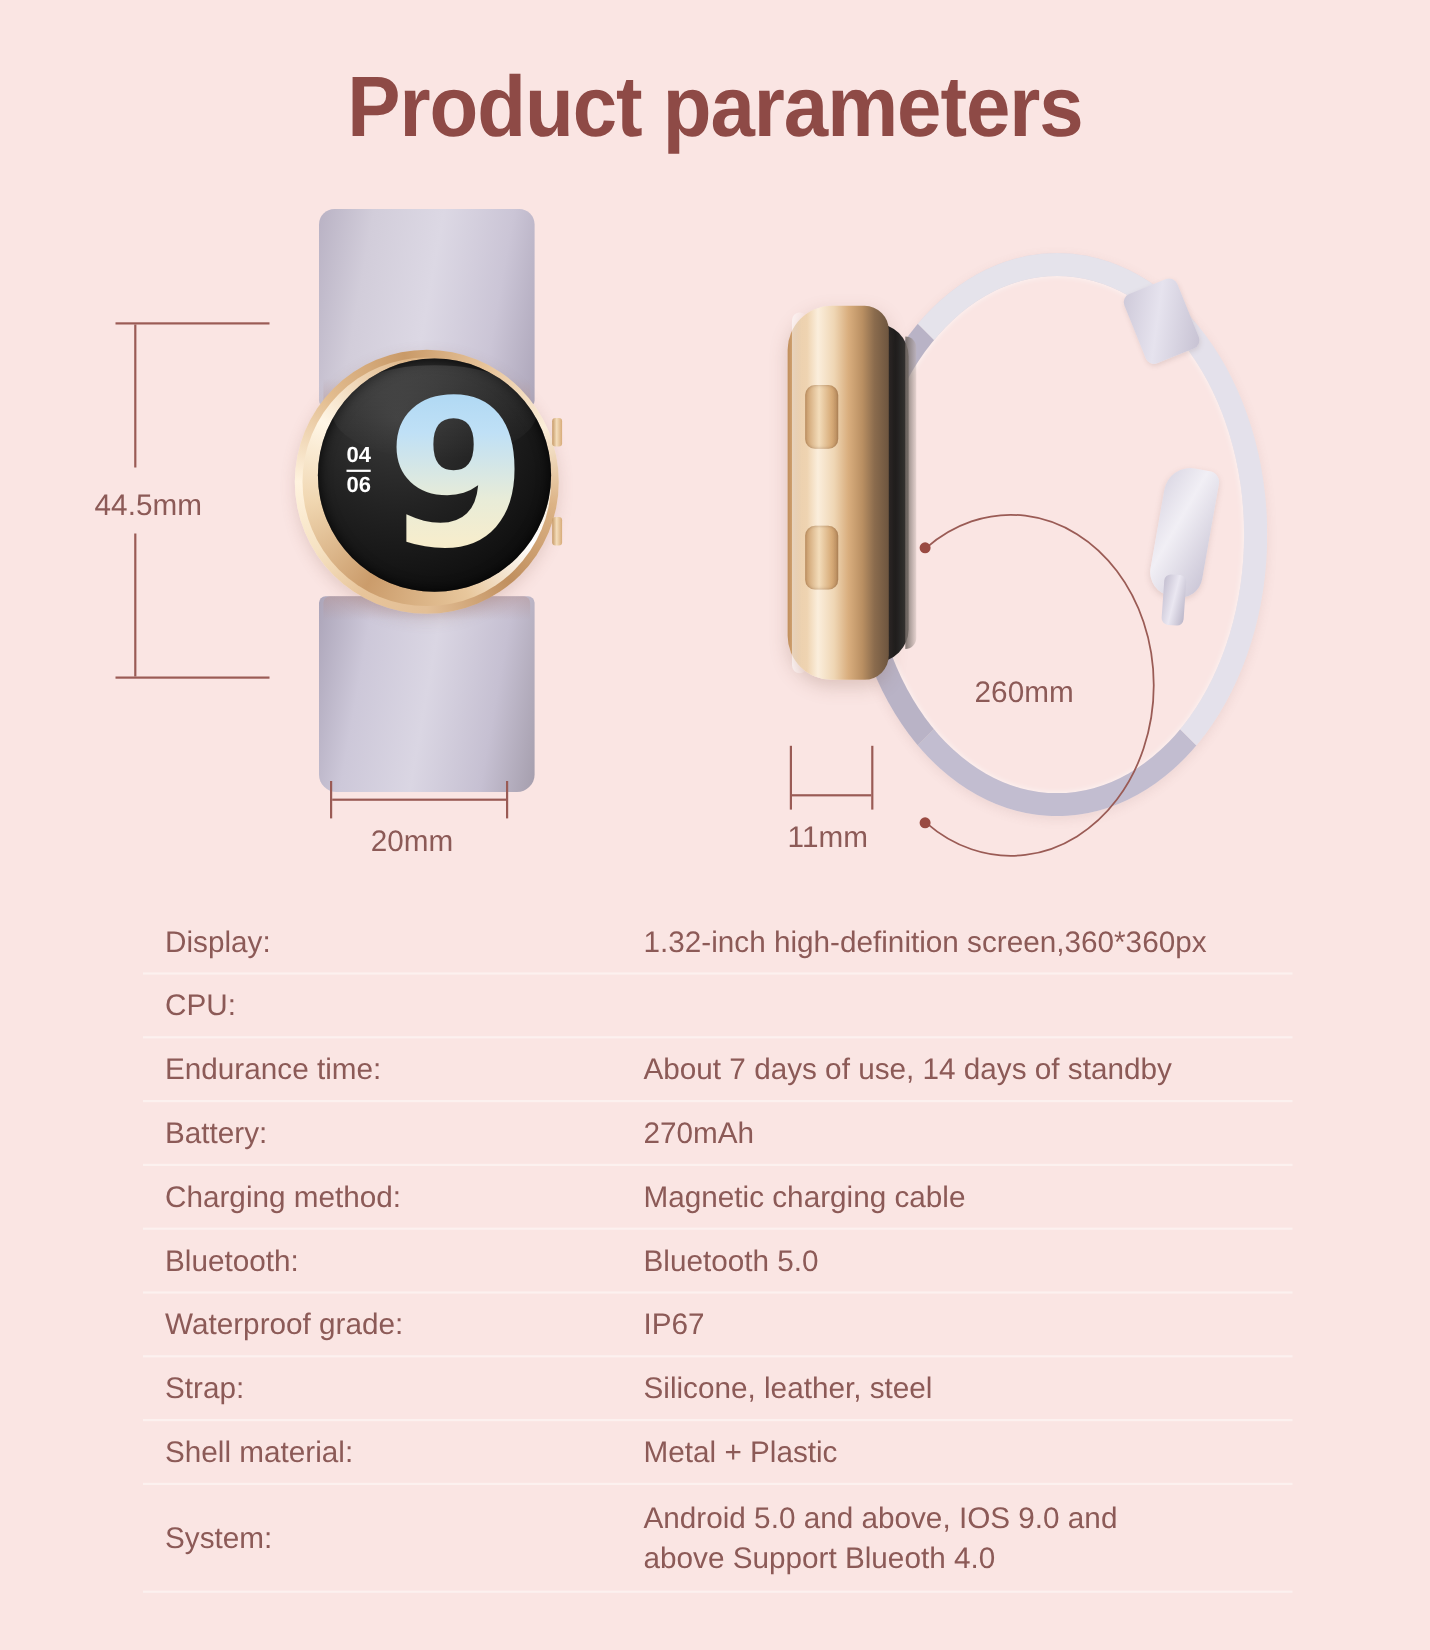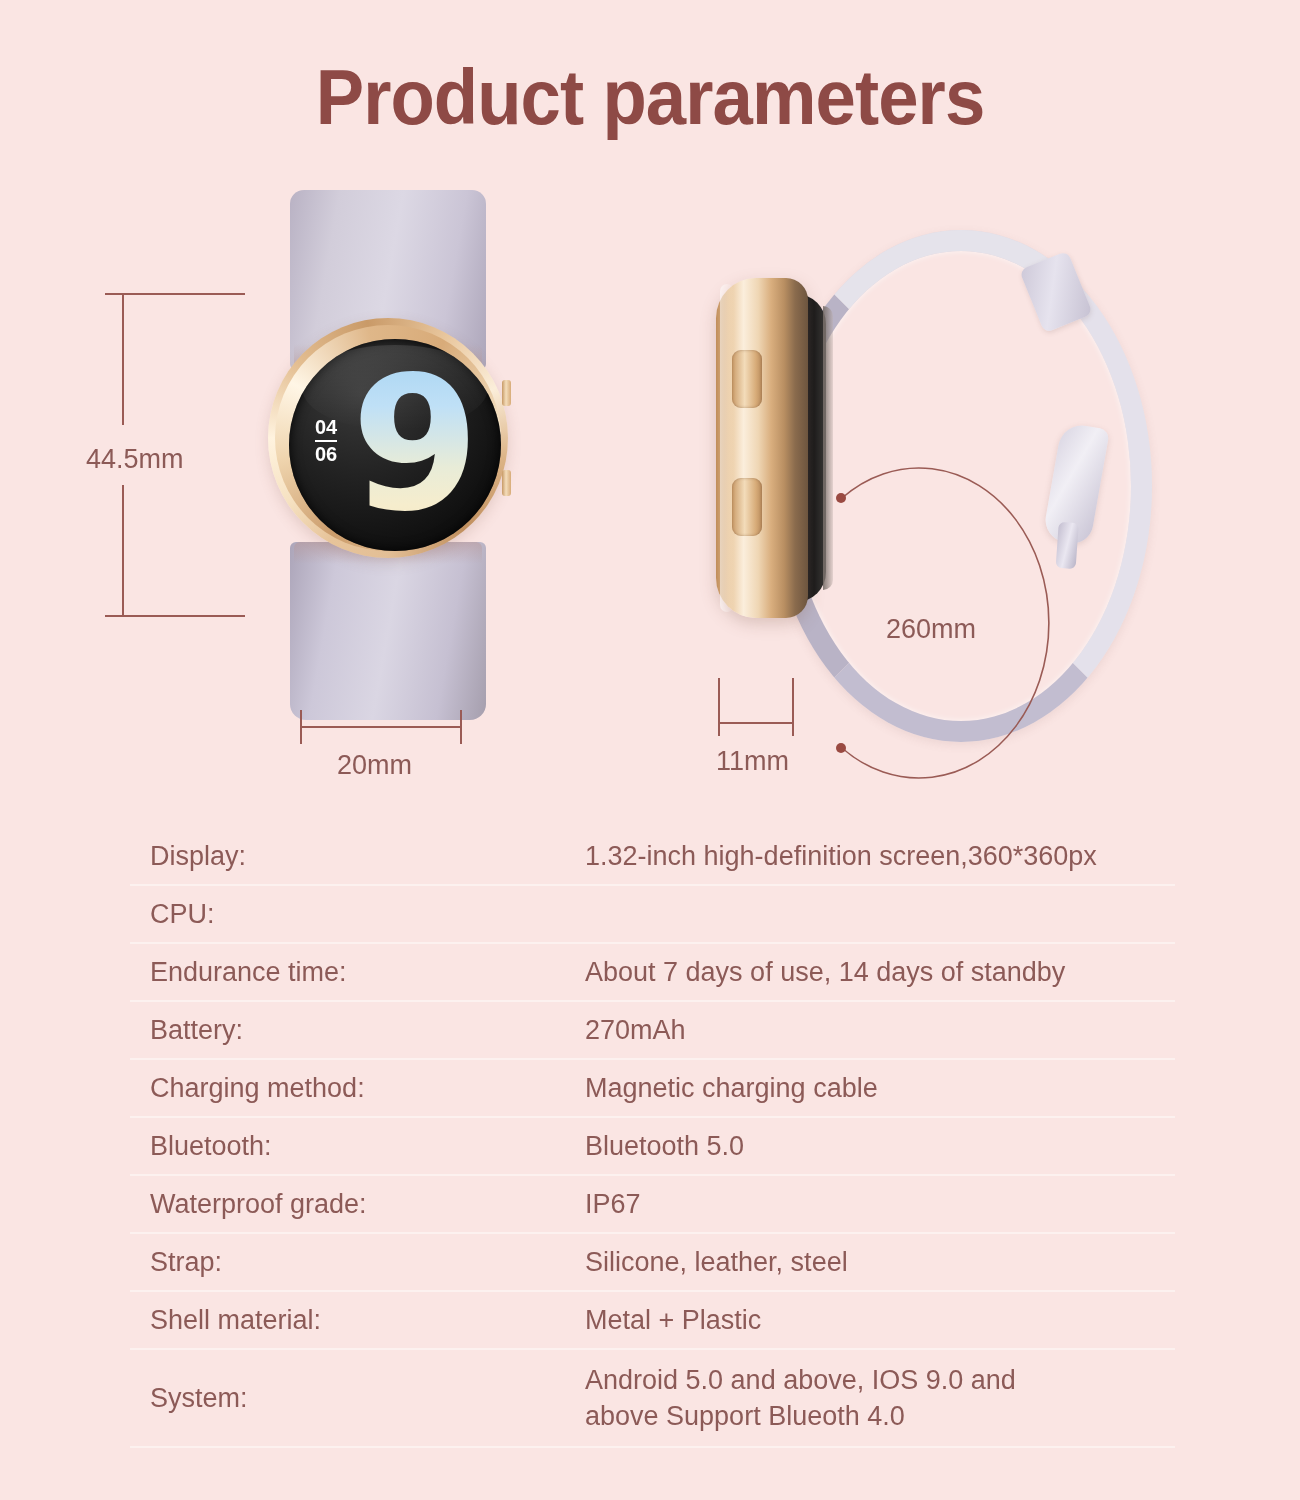--- a/index.html
+++ b/index.html
@@ -98,21 +98,21 @@
     left: 7px; top: 7px;
     width: 226px; height: 226px;
     border-radius: 50%;
     background:
       conic-gradient(from 30deg,
         #d8ab79 0deg, #f3dfc0 50deg, #ffffff 90deg, #e8c79c 130deg,
         #cb9c6b 180deg, #f0d6b0 230deg, #fff6e6 270deg, #dfb789 320deg, #d8ab79 360deg);
   }
   .screen {
     position: absolute;
-    left: 14px; top: 14px;
+    left: 14px; top: 1px;
     width: 212px; height: 212px;
     border-radius: 50%;
     background: radial-gradient(circle at 34% 26%, #3a3a3a 0%, #232323 38%, #111111 72%, #050505 100%);
     overflow: hidden;
     box-shadow: inset 0 0 12px rgba(0,0,0,.9);
   }
   .screen::before {
     content: "";
     position: absolute;
     left: 6%; top: 3%;

